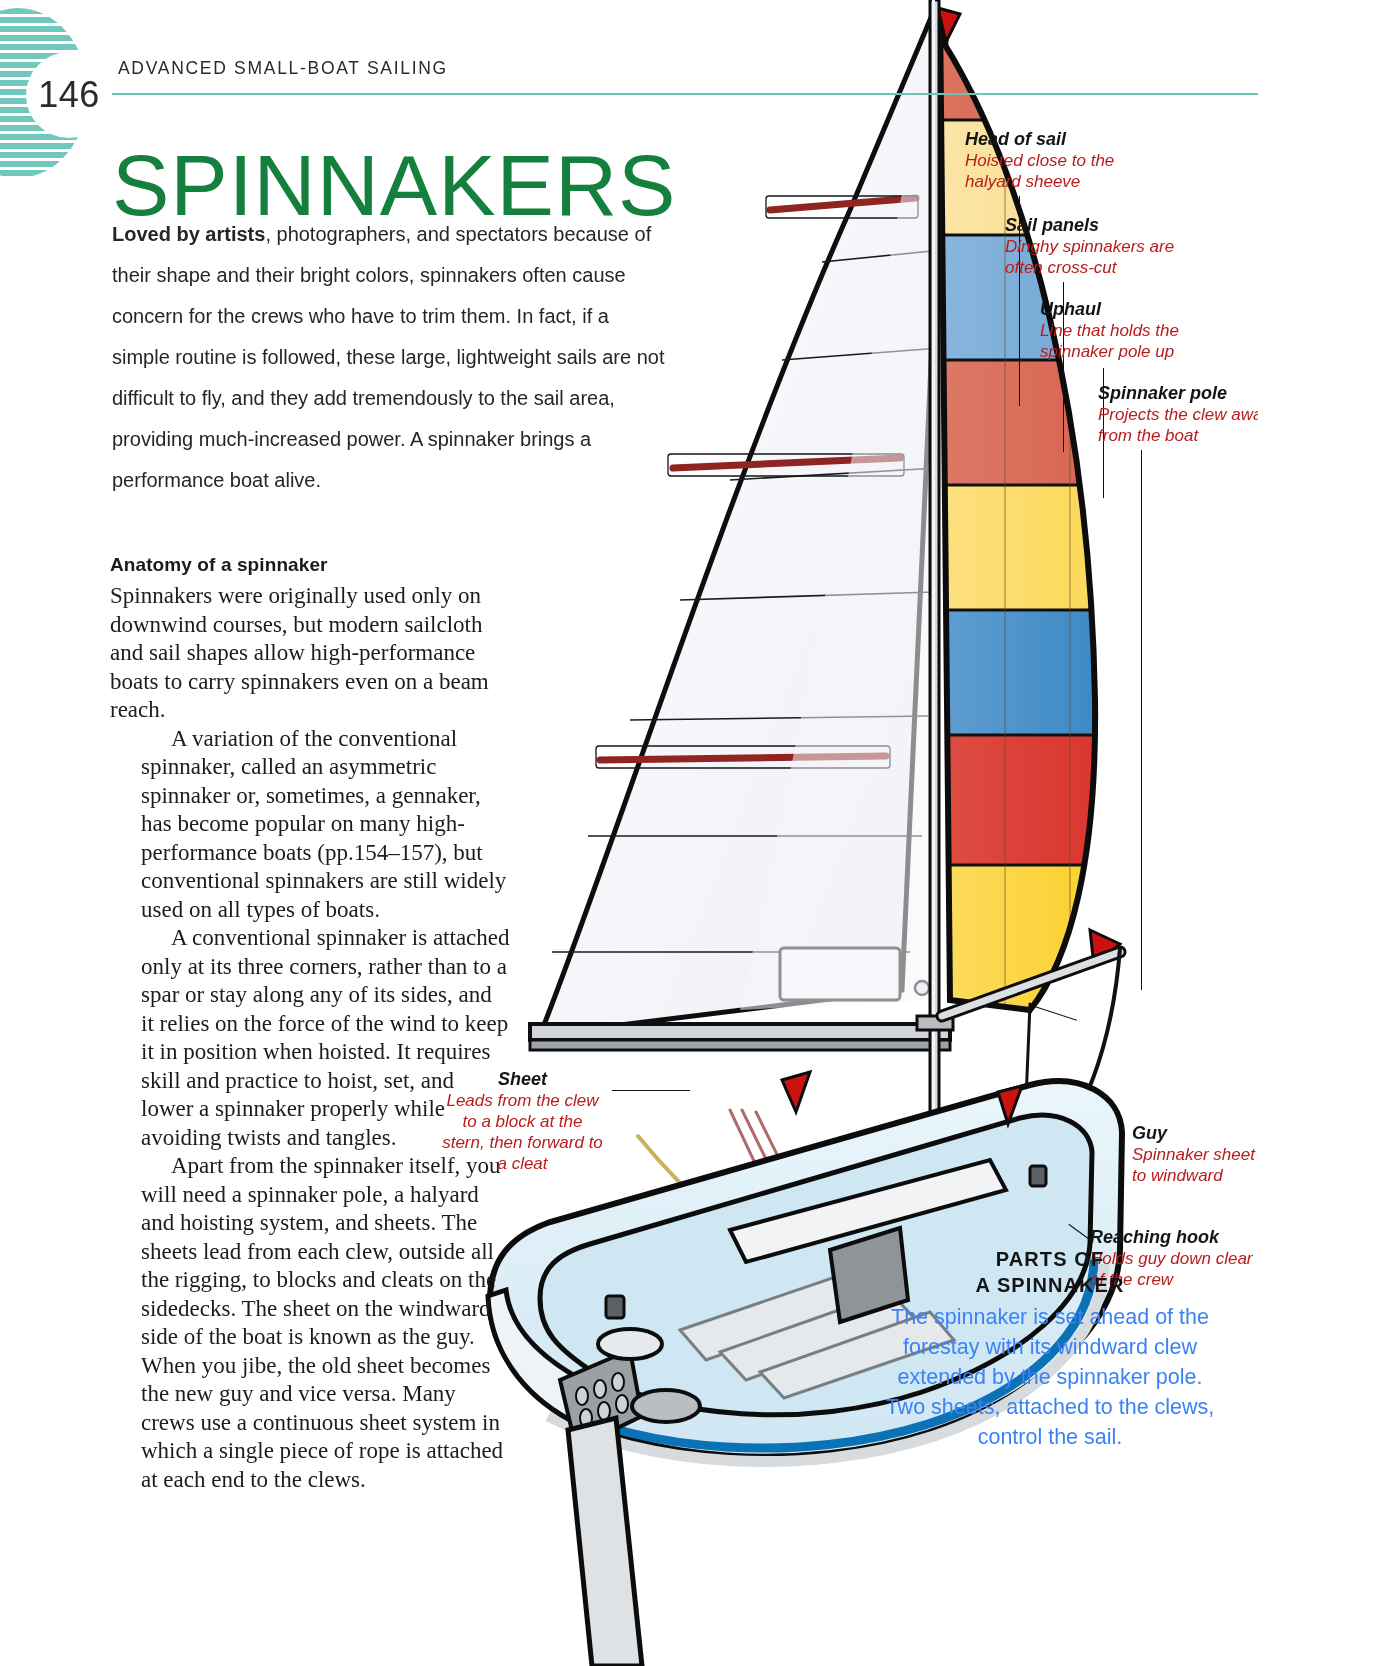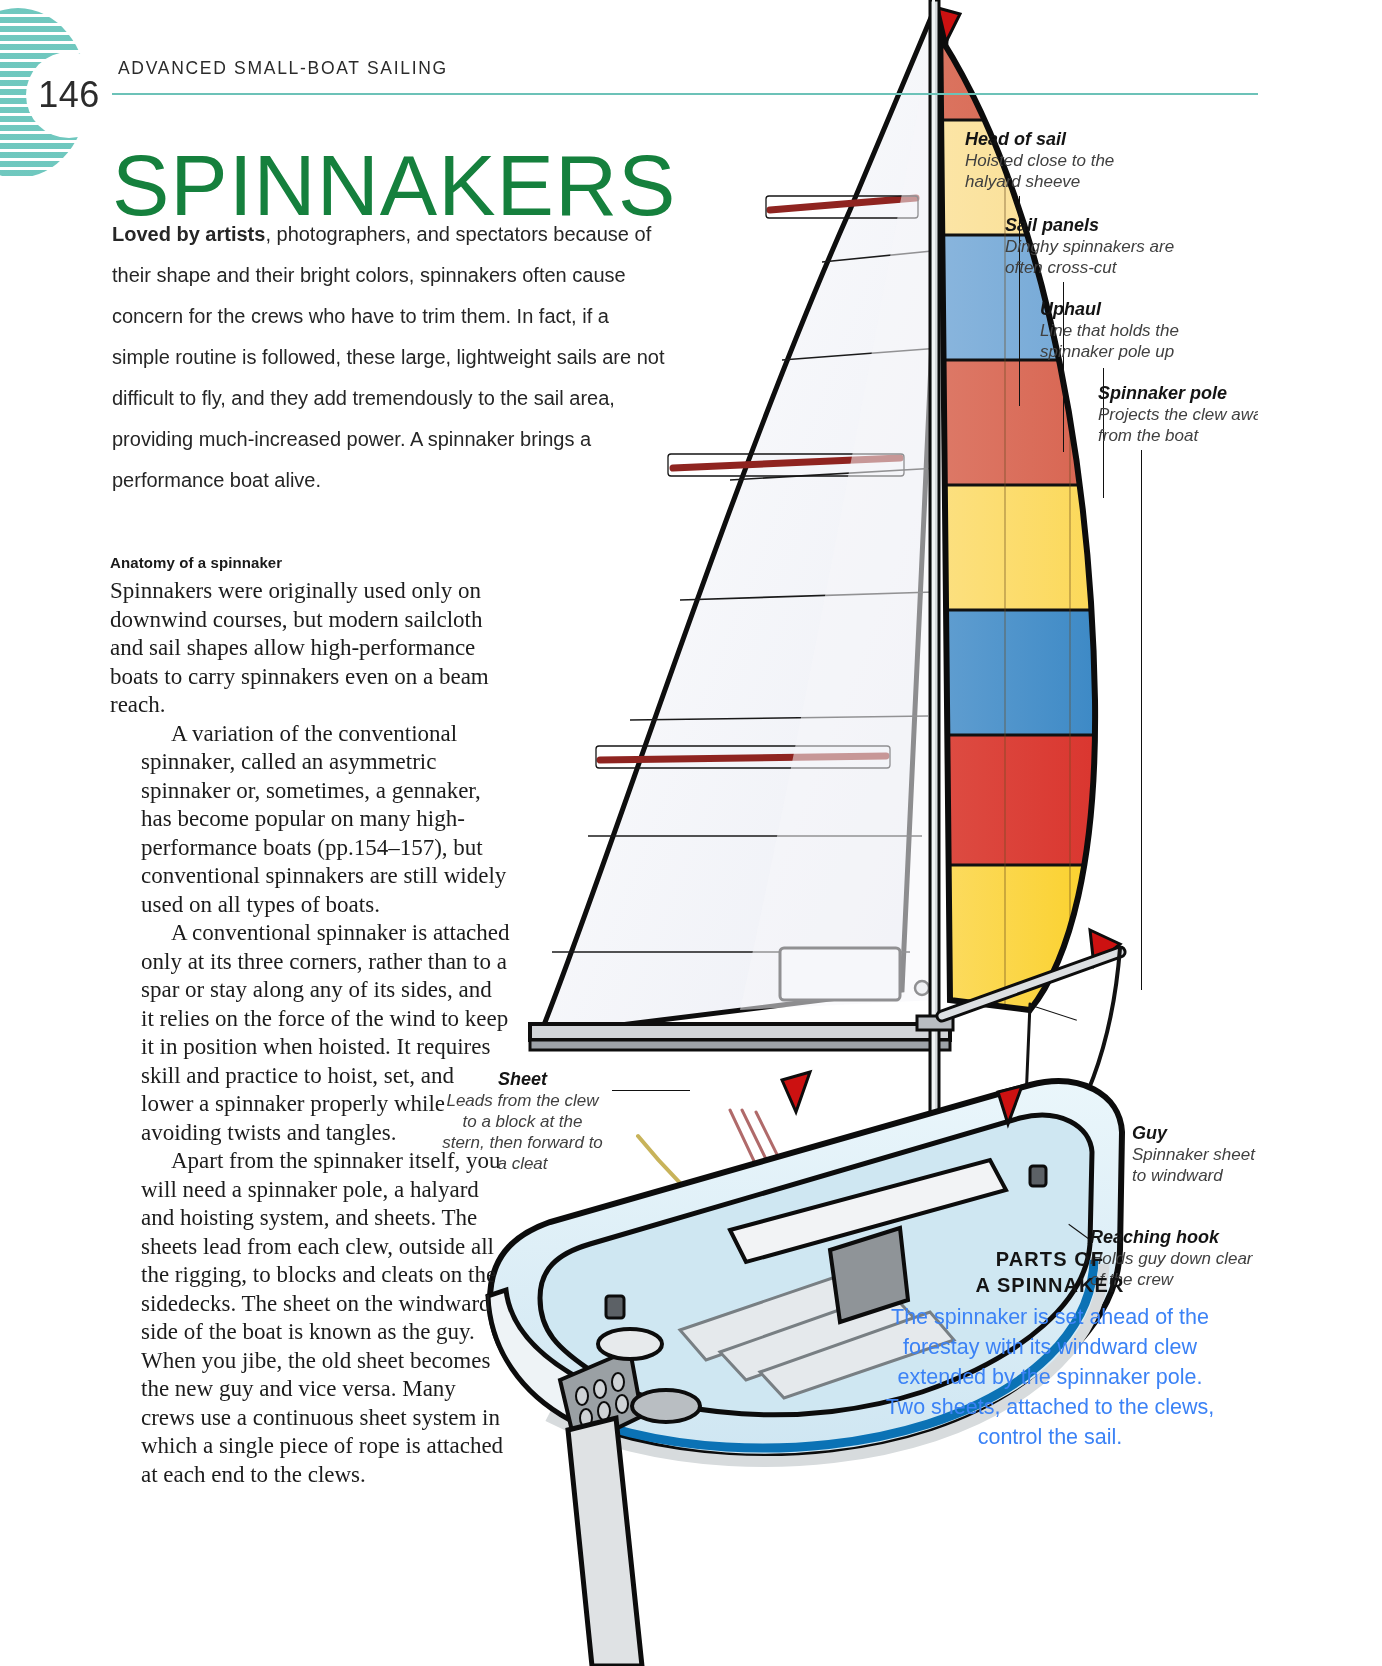--- a/index.html
+++ b/index.html
@@ -100,21 +100,21 @@
   .intro b { font-weight: 700; }
 
   
   .body-col {
     position: absolute;
     left: 110px;
     top: 554px;
     width: 400px;
   }
   .sub-head {
-    font-size: 15px;
+    font-size: 19px;
     font-weight: 700;
     color: #1a1a1a;
     margin: 0 0 6px 0;
     letter-spacing: .1px;
   }
   .serif-body {
     font-family: "Liberation Serif", serif;
     font-size: 23px;
     line-height: 28.5px;
     color: #1c1c1c;
@@ -132,21 +132,21 @@
     font-size: 18px;
     font-weight: 700;
     font-style: italic;
     color: #141414;
     line-height: 22px;
     white-space: nowrap;
   }
   .callout .c-desc {
     font-size: 17px;
     font-style: italic;
-    color: #404040;
+    color: #b91c1c;
     line-height: 21px;
   }
   .callout.align-right { text-align: center; }
   .leader {
     position: absolute;
     background: #111;
   }
 
   
   .fig-caption {

